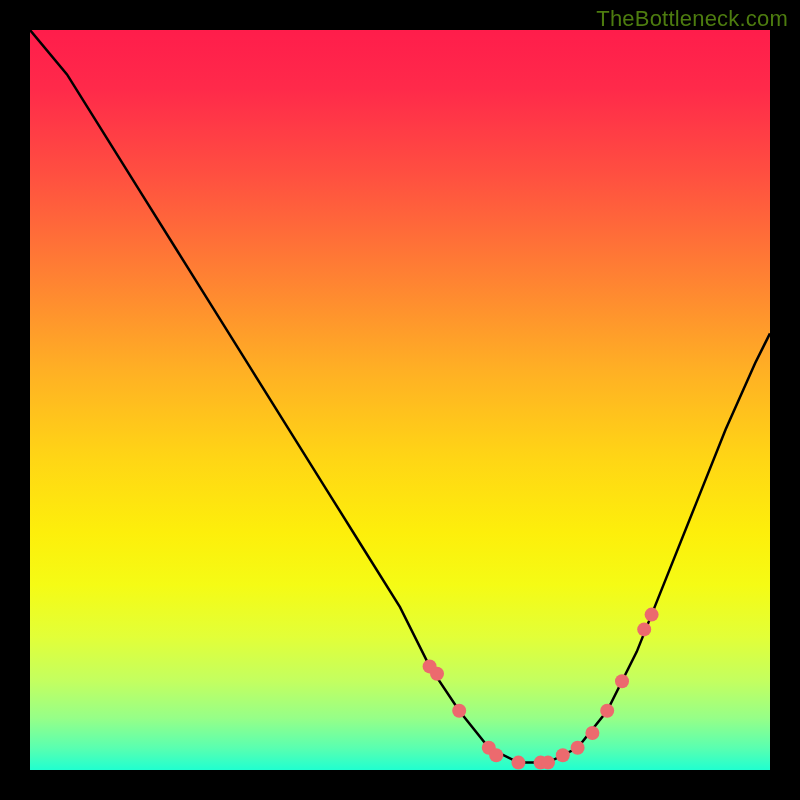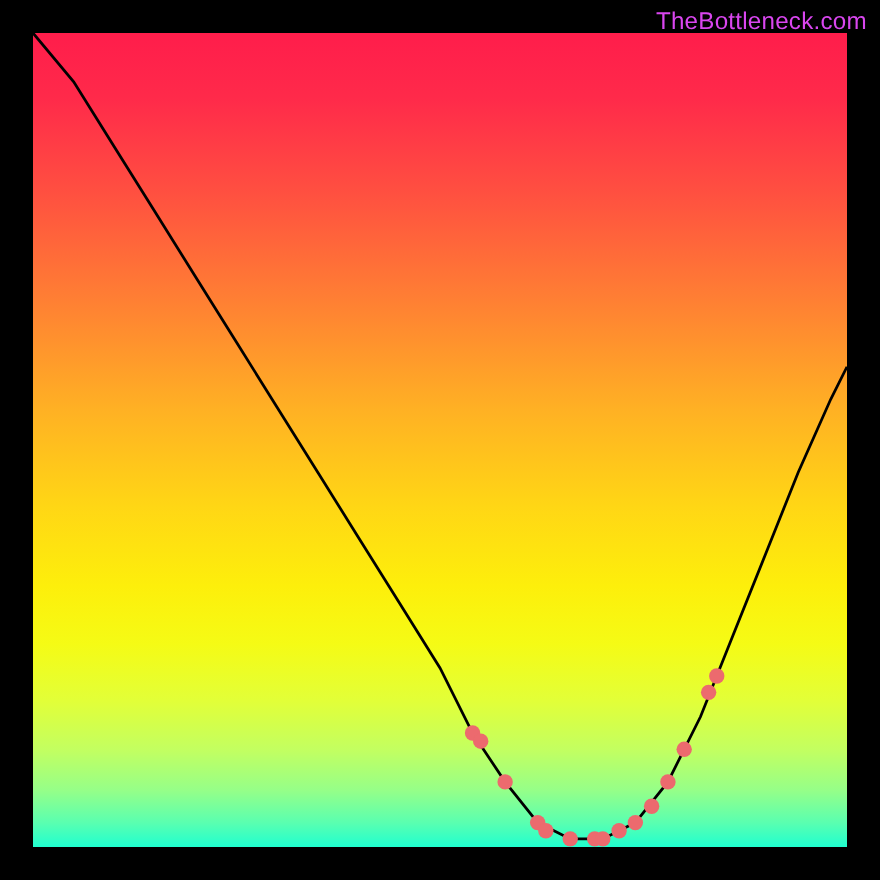--- a/index.html
+++ b/index.html
@@ -18,21 +18,21 @@
       #fdef0b 68%,
       #f5fb15 75%,
       #e2ff38 82%,
       #c3ff60 88%,
       #96ff88 93%,
       #5affb0 97%,
       #20ffd0 100%);
   }
   .watermark {
     position: absolute; top: 6px; right: 12px;
-    color: #d946ef; font-size: 22px; font-weight: 500;
+    color: #4d7c0f; font-size: 22px; font-weight: 500;
     letter-spacing: 0.2px;
   }
   svg.curve { position: absolute; top: 0; left: 0; width: 100%; height: 100%; }
   .dot { fill: #ec6a6e; }
 </style>
 </head>
 <body>
 
 <div class="frame">
   <div class="watermark">TheBottleneck.com</div>

